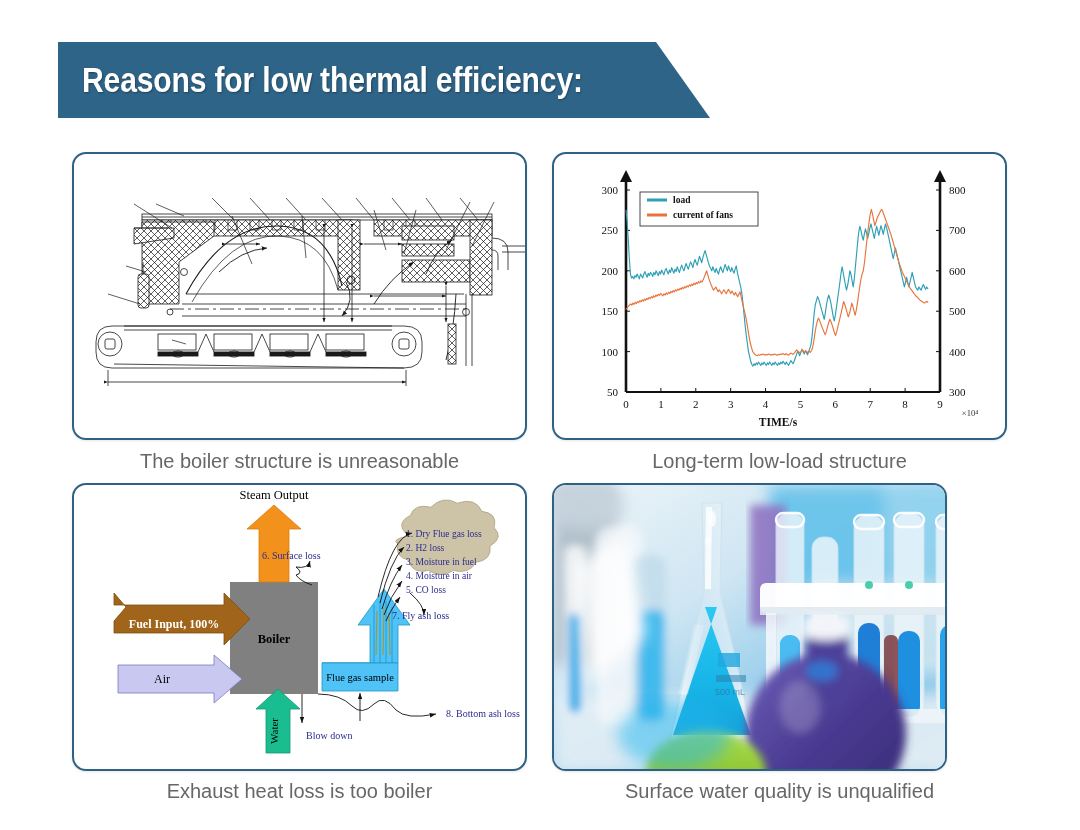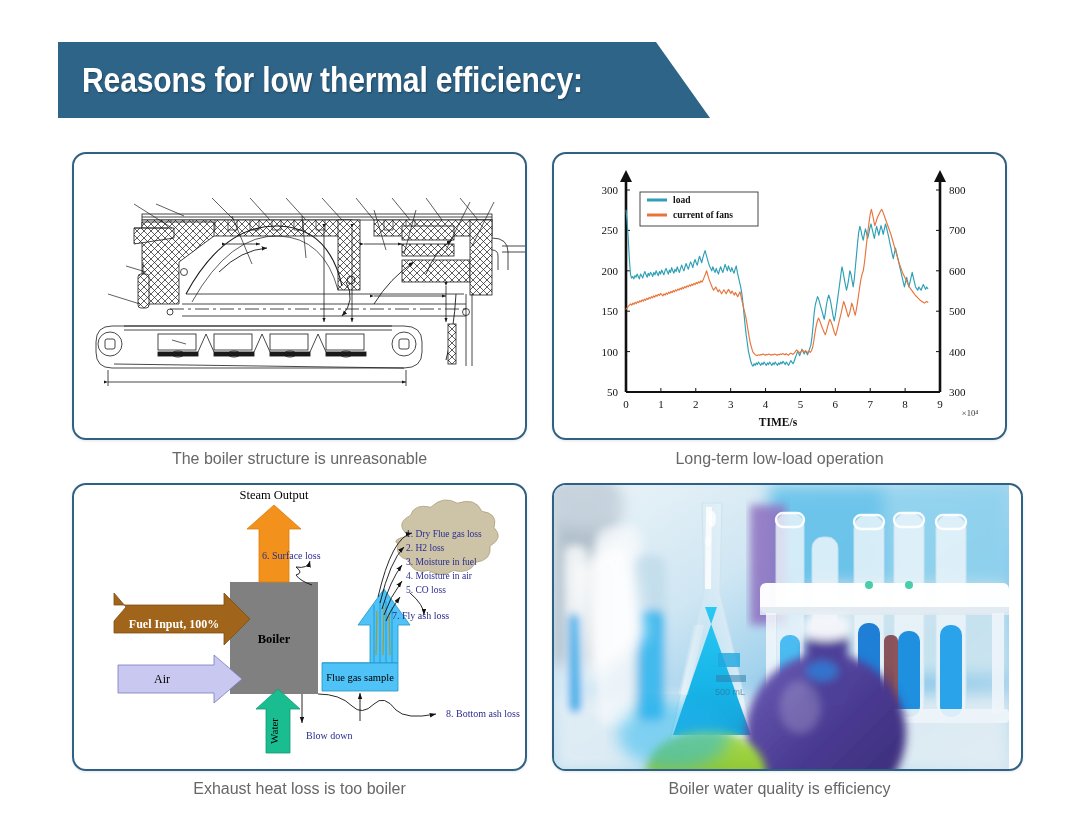--- a/index.html
+++ b/index.html
@@ -37,27 +37,27 @@
     position: absolute;
     border: 2px solid #2e6183;
     border-radius: 14px;
     background: #ffffff;
     overflow: hidden;
     box-shadow: 0 1px 3px rgba(0,0,0,0.10);
   }
   .p-tl { left: 72px;  top: 152px; width: 455px; height: 288px; }
   .p-tr { left: 552px; top: 152px; width: 455px; height: 288px; }
   .p-bl { left: 72px;  top: 483px; width: 455px; height: 288px; }
-  .p-br { left: 552px; top: 483px; width: 471px; height: 288px; padding: 0; }
+  .p-br { left: 552px; top: 483px; width: 395px; height: 288px; padding: 0; }
 
   .caption {
     position: absolute;
     text-align: center;
     color: #666766;
-    font-size: 16px;
+    font-size: 20px;
     font-family: "Liberation Sans Narrow", "Liberation Sans", sans-serif;
     white-space: nowrap;
   }
   .c-tl { left: 72px;  top: 450px; width: 455px; }
   .c-tr { left: 552px; top: 450px; width: 455px; }
   .c-bl { left: 72px;  top: 780px; width: 455px; }
   .c-br { left: 552px; top: 780px; width: 455px; }
 
   svg { display: block; }
 
@@ -276,21 +276,21 @@
           <rect x="86" y="38" width="118" height="34" fill="#ffffff" stroke="#333" stroke-width="0.9"></rect>
           <line x1="93" y1="46" x2="113" y2="46" stroke="#2e9fb5" stroke-width="3"></line>
           <text x="119" y="49" font-family="'Liberation Serif', serif" font-size="9.5" font-weight="bold" fill="#111">load</text>
           <line x1="93" y1="61" x2="113" y2="61" stroke="#e8743b" stroke-width="3"></line>
           <text x="119" y="64" font-family="'Liberation Serif', serif" font-size="9.5" font-weight="bold" fill="#111">current of fans</text>
         </g>
       <text id="xlabelText" x="224" y="272" text-anchor="middle" font-family="'Liberation Serif', serif" font-size="11.5" font-weight="bold" fill="#111">TIME/s</text>
       <text id="xexpText" x="416" y="262" text-anchor="middle" font-family="'Liberation Serif', serif" font-size="8.5" fill="#333">×10⁴</text>
     </svg>
   </div>
-  <div class="caption c-tr">Long-term low-load operation</div>
+  <div class="caption c-tr">Long-term low-load structure</div>
 
   <div class="panel p-bl">
     <svg viewBox="0 0 455 288" width="455" height="288">
       <defs>
         <marker id="dArr" markerWidth="8" markerHeight="8" refX="7" refY="2.6" orient="auto">
           <path d="M0 0 L7 2.6 L0 5.2 z" fill="#111"></path>
         </marker>
       </defs>
 
       <rect x="156" y="97" width="88" height="112" fill="#808080"></rect>
@@ -490,15 +490,15 @@
       <g filter="url(#blurL)" opacity="0.5">
         <ellipse cx="120" cy="250" rx="56" ry="34" fill="#21b6ef"></ellipse>
       </g>
 
       <g filter="url(#blurL)" opacity="0.85">
         <path d="M20 80 L70 50 L92 150 L36 200 Z" fill="#ffffff"></path>
         <ellipse cx="30" cy="20" rx="40" ry="26" fill="#c9d6e0"></ellipse>
       </g>
     </svg>
   </div>
-  <div class="caption c-br">Boiler water quality is efficiency</div>
+  <div class="caption c-br">Surface water quality is unqualified</div>
 
 </div>
 
 </body></html>

